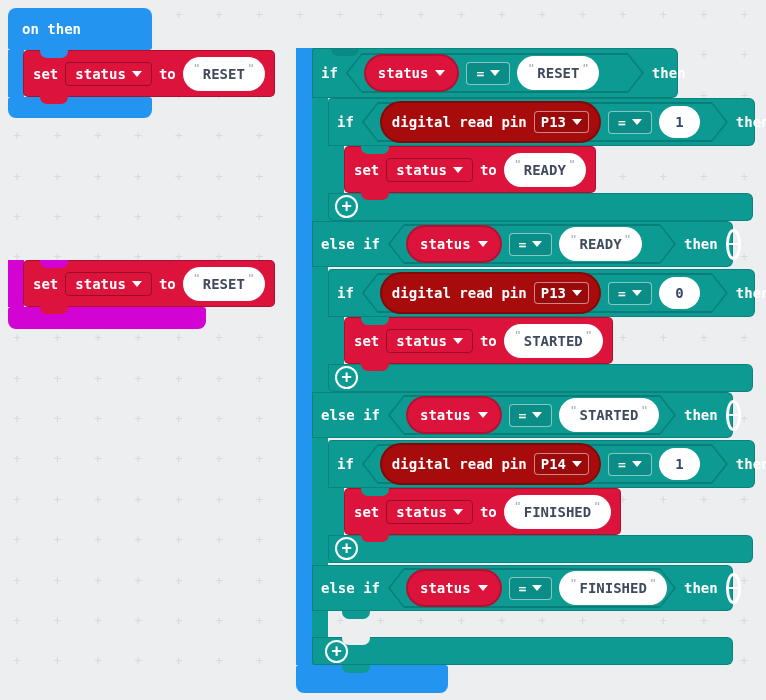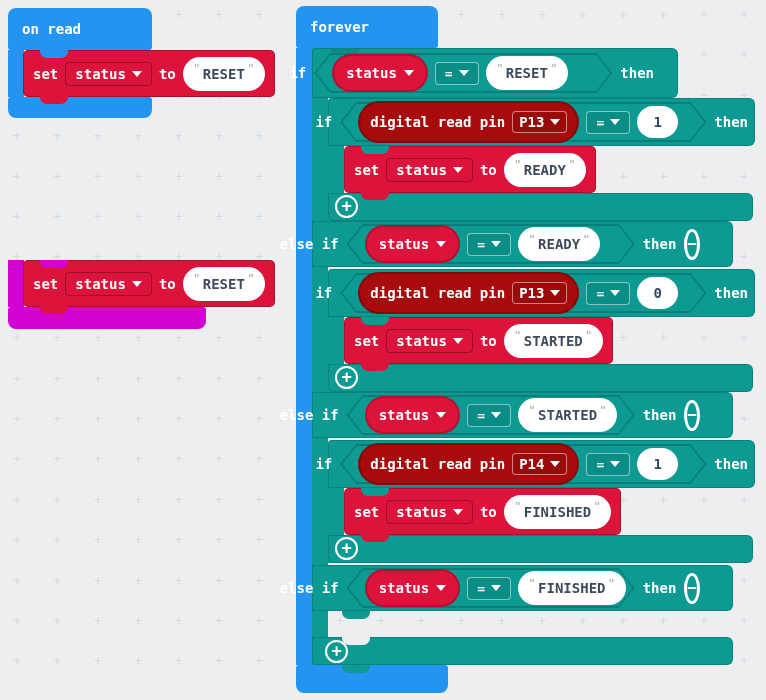--- a/index.html
+++ b/index.html
@@ -7,21 +7,21 @@
           font-family:"DejaVu Sans Mono",monospace;font-weight:bold;}
   .abs{position:absolute;box-sizing:border-box;}
   .lbl{color:#fff;font:700 14px "DejaVu Sans Mono",monospace;white-space:pre;}
   
   .blue{background:#2395F1;}
   .magenta{background:#D303D3;}
   .teal{background:#0C9A93;border:1px solid rgba(0,0,0,0.15);}
   .teal-flat{background:#0C9A93;}
   .red{background:#DC143C;border:1px solid rgba(0,0,0,0.22);}
   
-  .row{display:flex;align-items:center;gap:8px;padding:0 23px;justify-content:flex-end;}
+  .row{display:flex;align-items:center;gap:8px;padding:0 8px;}
   
   .hex{position:relative;height:40px;display:flex;align-items:center;gap:7px;padding:0 18px;}
   .hex::before{content:"";position:absolute;inset:0;background:#097E78;
     clip-path:polygon(0 50%,16px 0,calc(100% - 16px) 0,100% 50%,calc(100% - 16px) 100%,16px 100%);}
   .hex::after{content:"";position:absolute;inset:2px;background:#0C9A93;
     clip-path:polygon(0 50%,14px 0,calc(100% - 14px) 0,100% 50%,calc(100% - 14px) 100%,14px 100%);}
   .hex>*{position:relative;z-index:1;}
   
   .pill-var{background:#DC143C;border:2px solid rgba(0,0,0,0.18);border-radius:999px;height:34px;
     display:flex;align-items:center;gap:7px;padding:0 12px;}
@@ -377,21 +377,21 @@
       <span style="position: absolute; left: 744.2px; top: 418px; transform: translate(-50%, -50%); font: 400 13px &quot;DejaVu Sans Mono&quot;, monospace;">+</span>
       <span style="position: absolute; left: 744.2px; top: 458.4px; transform: translate(-50%, -50%); font: 400 13px &quot;DejaVu Sans Mono&quot;, monospace;">+</span>
       <span style="position: absolute; left: 744.2px; top: 498.8px; transform: translate(-50%, -50%); font: 400 13px &quot;DejaVu Sans Mono&quot;, monospace;">+</span>
       <span style="position: absolute; left: 744.2px; top: 539.2px; transform: translate(-50%, -50%); font: 400 13px &quot;DejaVu Sans Mono&quot;, monospace;">+</span>
       <span style="position: absolute; left: 744.2px; top: 579.6px; transform: translate(-50%, -50%); font: 400 13px &quot;DejaVu Sans Mono&quot;, monospace;">+</span>
       <span style="position: absolute; left: 744.2px; top: 620px; transform: translate(-50%, -50%); font: 400 13px &quot;DejaVu Sans Mono&quot;, monospace;">+</span>
       <span style="position: absolute; left: 744.2px; top: 660.4px; transform: translate(-50%, -50%); font: 400 13px &quot;DejaVu Sans Mono&quot;, monospace;">+</span>
     </div>
 
   <div class="abs blue" style="left:8px;top:8px;width:144px;height:42px;border-radius:8px 8px 3px 3px;z-index:1;display:flex;align-items:center;padding:0 14px;">
-    <span class="lbl">on read</span>
+    <span class="lbl">on then</span>
   </div>
   <div class="abs blue" style="left:8px;top:50px;width:16px;height:47px;z-index:1;"></div>
   <div class="abs blue" style="left:8px;top:97px;width:144px;height:21px;border-radius:3px 3px 8px 8px;z-index:1;"></div>
   <div class="abs red setblock" style="left:23px;top:50px;height:47px;z-index:4;">
     <div class="notch" style="background:#2395F1;"></div>
     <div class="tab"></div>
     <span class="lbl">set</span>
     <div class="dd dd-red">
       <span class="lbl">status</span>
       <span class="tri"></span>
@@ -415,23 +415,20 @@
       <span class="tri"></span>
     </div>
     <span class="lbl">to</span>
     <div class="pill-str">
       <span class="q">"</span>
         <span>RESET</span>
         <span class="q">"</span>
     </div>
   </div>
 
-  <div class="abs blue" style="left:296px;top:6px;width:142px;height:42px;border-radius:8px 8px 3px 3px;z-index:1;display:flex;align-items:center;padding:0 14px;">
-    <span class="lbl">forever</span>
-  </div>
   <div class="abs blue" style="left:296px;top:48px;width:16px;height:617px;z-index:1;"></div>
   <div class="abs blue" style="left:296px;top:665px;width:152px;height:28px;border-radius:3px 3px 8px 8px;z-index:1;"></div>
 
   <div class="abs teal-flat" style="left:312px;top:48px;width:16px;height:617px;z-index:2;"></div>
 
   <div class="abs teal row" style="left:312px;top:48px;width:366px;height:50px;border-radius:4px 6px 6px 0;z-index:2;">
     <div class="notch-dark"></div>
     <span class="lbl">if</span>
     <div class="hex" style="min-width:262px;">
       <div class="pill-var">

